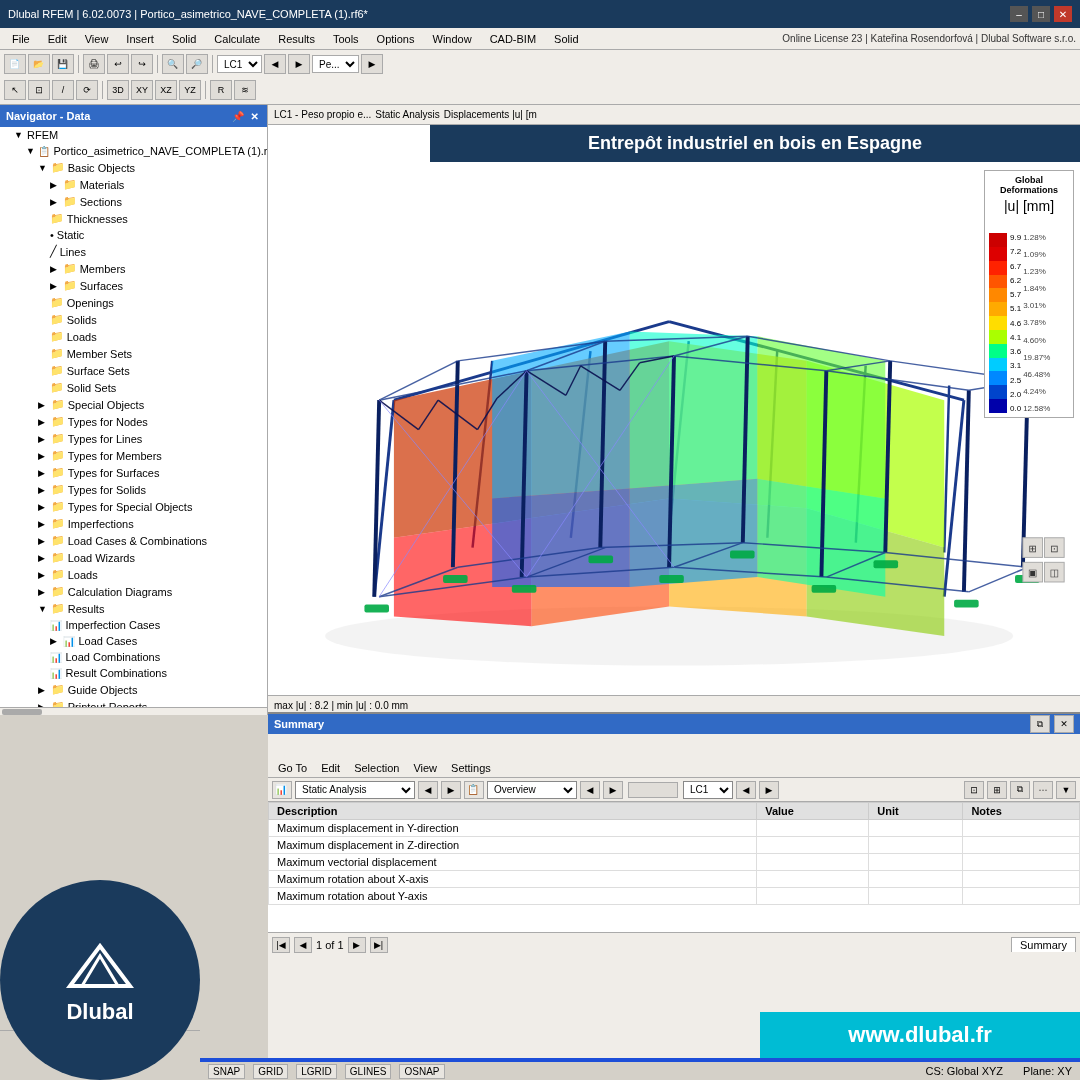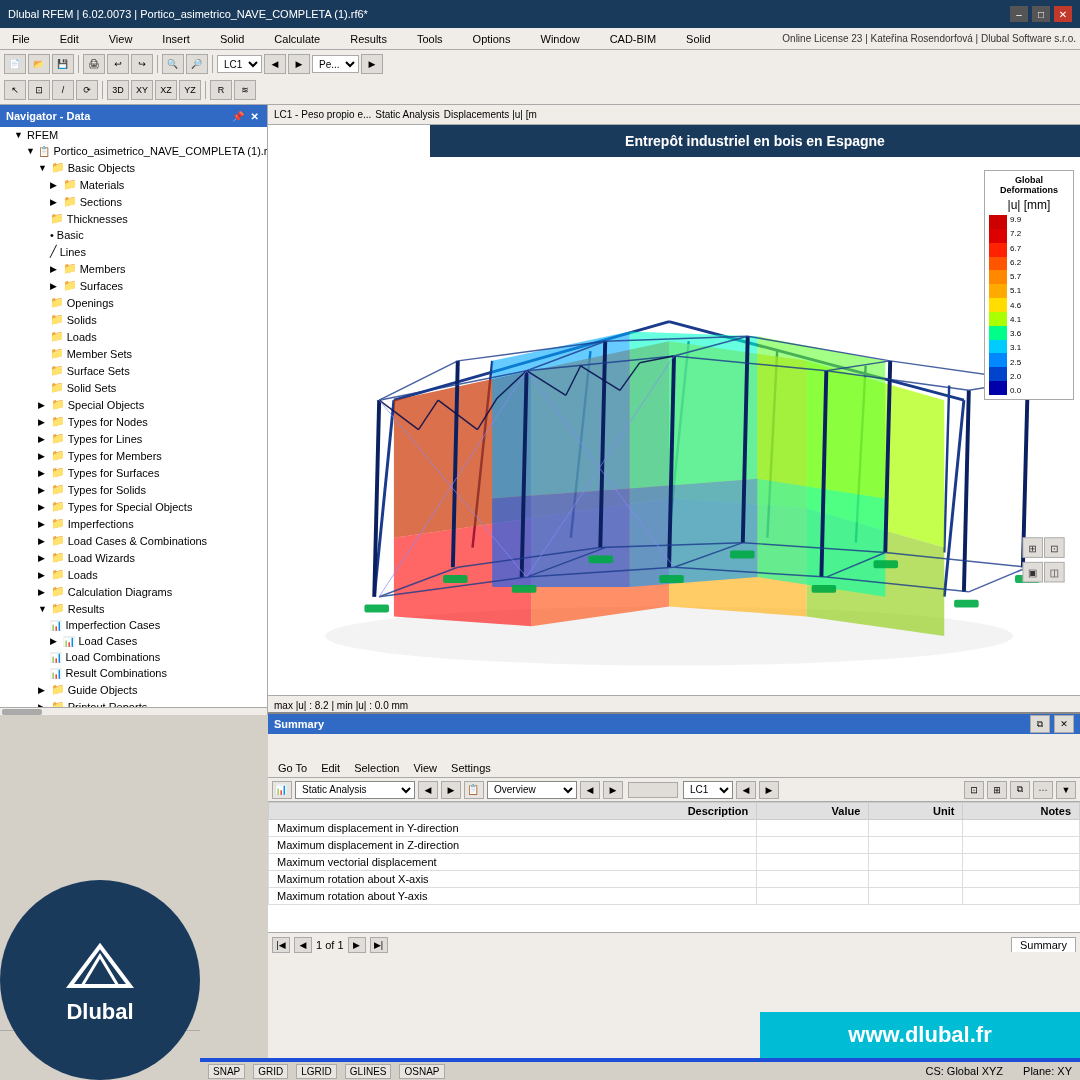--- a/index.html
+++ b/index.html
@@ -40,21 +40,21 @@
     .title-btn.close { background: #c0392b; }
 
     
     .menu-bar {
       background: #f0ede8;
       height: 22px;
       display: flex;
       align-items: center;
       padding: 0 4px;
       border-bottom: 1px solid #aaa;
-      gap: 14px;
+      gap: 2px;
     }
     .menu-item {
       padding: 2px 8px;
       font-size: 11px;
       cursor: pointer;
       color: #000;
     }
     .license-info {
       margin-left: auto;
       font-size: 10px;
@@ -169,21 +169,21 @@
       overflow: hidden;
     }
 
     
     .overlay-banner {
       position: absolute;
       top: 0; right: 0;
       background: #1a3a5c;
       color: white;
       padding: 8px 16px;
-      font-size: 14px;
+      font-size: 18px;
       font-weight: bold;
       z-index: 10;
       width: 650px;
       text-align: center;
     }
 
     
     .deformation-legend {
       position: absolute;
       top: 45px;
@@ -285,21 +285,21 @@
     .summary-table {
       width: 100%;
       border-collapse: collapse;
       font-size: 11px;
     }
     .summary-table th {
       background: #e0e0e0;
       border: 1px solid #ccc;
       padding: 2px 8px;
       font-weight: bold;
-      text-align: right;
+      text-align: left;
     }
     .summary-table td {
       border: 1px solid #ddd;
       padding: 2px 8px;
       white-space: nowrap;
     }
 
     
     .ad-overlay {
       position: absolute;
@@ -514,21 +514,21 @@
         <span class="expand-arrow">▶</span>
         <span>📁</span>
         <span>Sections</span>
       </div>
       <div class="tree-item tree-indent-4">
         <span>📁</span>
         <span>Thicknesses</span>
       </div>
       <div class="tree-item tree-indent-4">
         <span>•</span>
-        <span>Basic</span>
+        <span>Static</span>
       </div>
       <div class="tree-item tree-indent-4">
         <span>╱</span>
         <span>Lines</span>
       </div>
       <div class="tree-item tree-indent-4">
         <span class="expand-arrow">▶</span>
         <span>📁</span>
         <span>Members</span>
       </div>
@@ -838,21 +838,21 @@
           <rect x="0" y="0" width="20" height="20" fill="#e0ddd8" stroke="#aaa" stroke-width="1"></rect>
           <text x="10" y="14" font-size="10" text-anchor="middle" fill="#333">▣</text>
           <rect x="22" y="0" width="20" height="20" fill="#e0ddd8" stroke="#aaa" stroke-width="1"></rect>
           <text x="32" y="14" font-size="10" text-anchor="middle" fill="#333">◫</text>
         </g>
       </svg>
 
       
       <div class="deformation-legend">
         <div class="legend-title">Global Deformations</div>
-        <div style="font-size:12px; text-align:center; margin-bottom:3px;">|u| [mm]</div>
+        <div style="font-size:14px; text-align:center; margin-bottom:19px;">|u| [mm]</div>
         <div class="legend-bar">
           <div class="legend-colors">
             <div class="legend-color-block" style="background:#cc0000;"></div>
             <div class="legend-color-block" style="background:#dd0000;"></div>
             <div class="legend-color-block" style="background:#ff2200;"></div>
             <div class="legend-color-block" style="background:#ff5500;"></div>
             <div class="legend-color-block" style="background:#ff8800;"></div>
             <div class="legend-color-block" style="background:#ffaa00;"></div>
             <div class="legend-color-block" style="background:#ffdd00;"></div>
             <div class="legend-color-block" style="background:#aaff00;"></div>
@@ -870,20 +870,33 @@
             <span>5.7</span>
             <span>5.1</span>
             <span>4.6</span>
             <span>4.1</span>
             <span>3.6</span>
             <span>3.1</span>
             <span>2.5</span>
             <span>2.0</span>
             <span>0.0</span>
           </div>
+          <div class="legend-percentages">
+            <span>1.28%</span>
+            <span>1.09%</span>
+            <span>1.23%</span>
+            <span>1.84%</span>
+            <span>3.01%</span>
+            <span>3.78%</span>
+            <span>4.60%</span>
+            <span>19.87%</span>
+            <span>46.48%</span>
+            <span>4.24%</span>
+            <span>12.58%</span>
+          </div>
         </div>
       </div>
 
     </div>
 
     <div class="viewport-status">
       <span>max |u| : 8.2 | min |u| : 0.0 mm</span>
     </div>
   </div>
 </div>

